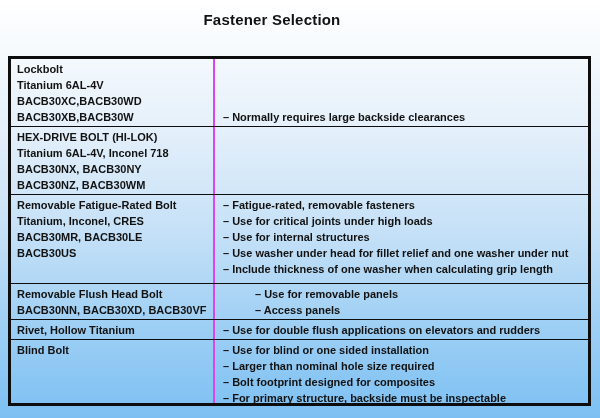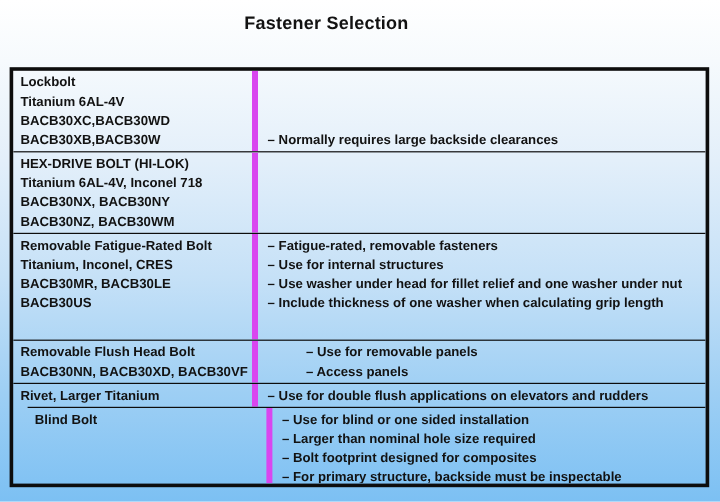--- a/index.html
+++ b/index.html
@@ -54,33 +54,33 @@
     overflow: hidden;
   }
   .t-row:first-child { border-top: none; }
 
   
   .t-row:nth-child(1) { min-height: 67px; }
   .t-row:nth-child(2) { min-height: 67px; }
   .t-row:nth-child(3) { min-height: 89px; }
   .t-row:nth-child(4) { min-height: 35px; gap: 32px; }
   .t-row:nth-child(5) { min-height: 20px; }
-  .t-row:nth-child(6) { flex: 1 1 auto; margin-left: 12px; }
+  .t-row:nth-child(6) { flex: 1 1 auto; }
 
   .cell {
     box-sizing: border-box;
     padding: 2px 6px 1px 6px;
     display: flex;
     flex-direction: column;
     overflow: hidden;
   }
   .cell-left {
     width: 204px;
     flex: 0 0 204px;
-    border-right: 5px solid #d946ef;
+    border-right: 2px solid #d946ef;
   }
   .cell-right {
     flex: 1 1 auto;
     padding-left: 8px;
   }
   
   .t-row:nth-child(1) .cell-right { justify-content: flex-end; }
 
   .t-line {
     font-size: 11px;
@@ -115,38 +115,39 @@
     </div>
     <div class="t-row">
       <div class="cell cell-left">
         <div class="t-line">Removable Fatigue-Rated Bolt</div>
         <div class="t-line">Titanium, Inconel, CRES</div>
         <div class="t-line">BACB30MR, BACB30LE</div>
         <div class="t-line">BACB30US</div>
       </div>
       <div class="cell cell-right">
         <div class="t-line">– Fatigue-rated, removable fasteners</div>
+        <div class="t-line">– Use for critical joints under high loads</div>
         <div class="t-line">– Use for internal structures</div>
         <div class="t-line">– Use washer under head for fillet relief and one washer under nut</div>
         <div class="t-line">– Include thickness of one washer when calculating grip length</div>
       </div>
     </div>
     <div class="t-row">
       <div class="cell cell-left">
         <div class="t-line">Removable Flush Head Bolt</div>
         <div class="t-line">BACB30NN, BACB30XD, BACB30VF</div>
       </div>
       <div class="cell cell-right">
         <div class="t-line">– Use for removable panels</div>
         <div class="t-line">– Access panels</div>
       </div>
     </div>
     <div class="t-row">
       <div class="cell cell-left">
-        <div class="t-line">Rivet, Larger Titanium</div>
+        <div class="t-line">Rivet, Hollow Titanium</div>
       </div>
       <div class="cell cell-right">
         <div class="t-line">– Use for double flush applications on elevators and rudders</div>
       </div>
     </div>
     <div class="t-row">
       <div class="cell cell-left">
         <div class="t-line">Blind Bolt</div>
       </div>
       <div class="cell cell-right">

